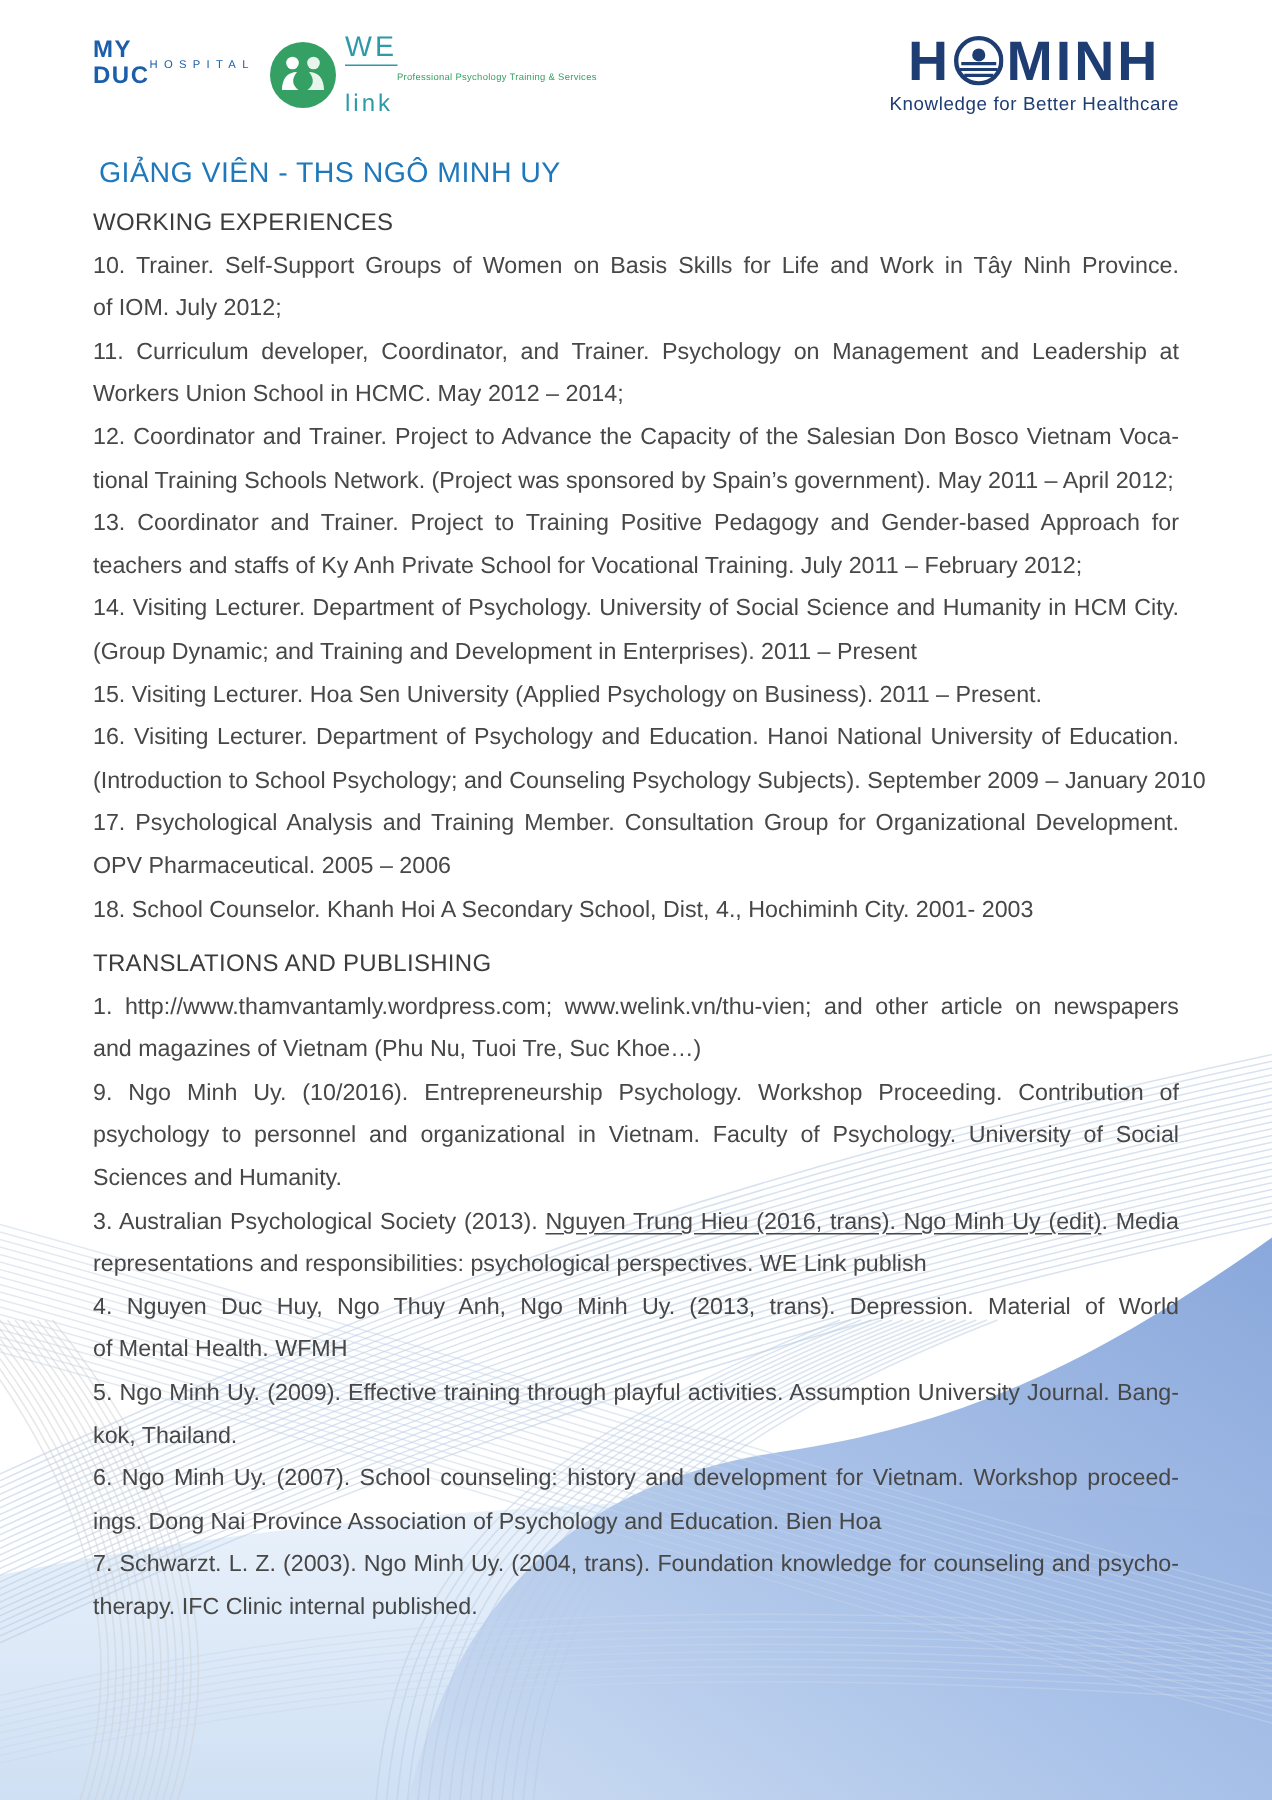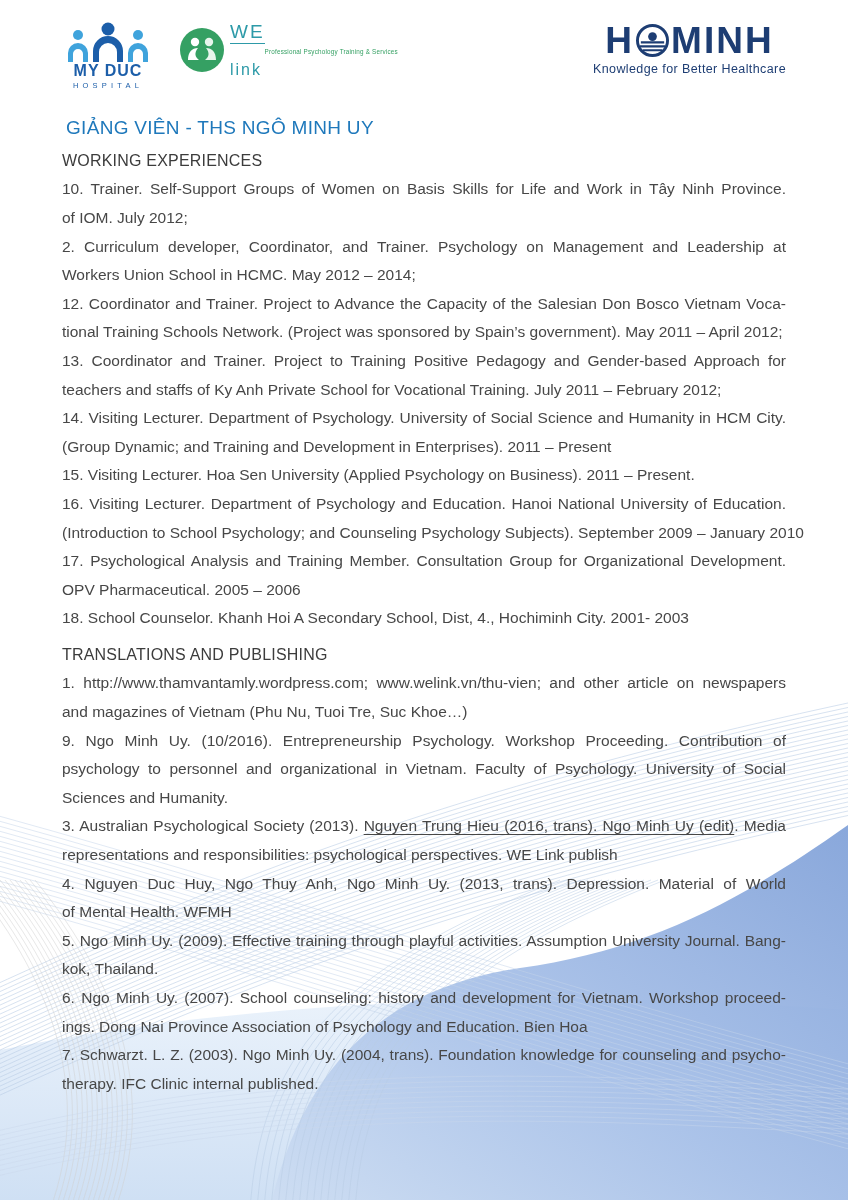--- a/index.html
+++ b/index.html
@@ -14,21 +14,21 @@
     font-family:"Liberation Sans","DejaVu Sans",sans-serif;
     color:var(--body-text);
   }
   
   #bg{position:absolute;inset:0;z-index:0}
   
   .content{position:relative;z-index:1;padding:22px 62px 0 62px}
   .masthead{display:flex;justify-content:space-between;align-items:flex-start}
   .logo-group{display:flex;gap:26px;align-items:flex-start}
   
-  .myduc{display:flex;flex-direction:column;align-items:center;width:92px}
+  .myduc{display:flex;flex-direction:row;align-items:center;width:92px}
   .myduc .name{color:var(--myduc-dark);font-weight:bold;font-size:16px;letter-spacing:1px;line-height:1.05;margin-top:1px}
   .myduc .sub{color:var(--myduc-dark);font-size:7.5px;letter-spacing:4.2px;margin-top:1px}
   
   .welink{display:flex;flex-direction:row;align-items:center;width:112px}
   .welink-top{display:flex;align-items:center;gap:6px}
   .welink-circle{width:44px;height:44px;border-radius:50%;background:var(--welink-green);position:relative;flex:0 0 auto}
   .welink-circle svg{position:absolute;inset:0}
   .welink-words{display:flex;flex-direction:column;line-height:1}
   .welink-we{color:var(--welink-teal);font-size:19px;letter-spacing:2px;font-weight:300}
   .welink-link{color:var(--welink-teal);font-size:16px;letter-spacing:2px;border-top:1px solid var(--welink-teal);padding-top:18px;margin-top:2px}
@@ -208,21 +208,21 @@
 
   <div class="doc-body">
   <section class="section">
     <h2 class="section-heading">WORKING EXPERIENCES</h2>
     <div class="section-items">
           <div class="para">
             <div class="line just">10. Trainer. Self-Support Groups of Women on Basis Skills for Life and Work in Tây Ninh Province. Project</div>
             <div class="line">of IOM. July 2012;</div>
           </div>
           <div class="para">
-            <div class="line just">2. Curriculum developer, Coordinator, and Trainer. Psychology on Management and Leadership at</div>
+            <div class="line just">11. Curriculum developer, Coordinator, and Trainer. Psychology on Management and Leadership at</div>
             <div class="line">Workers Union School in HCMC. May 2012 – 2014;</div>
           </div>
           <div class="para">
             <div class="line just">12. Coordinator and Trainer. Project to Advance the Capacity of the Salesian Don Bosco Vietnam Voca-</div>
             <div class="line">tional Training Schools Network. (Project was sponsored by Spain’s government). May 2011 – April 2012;</div>
           </div>
           <div class="para">
             <div class="line just">13. Coordinator and Trainer. Project to Training Positive Pedagogy and Gender-based Approach for</div>
             <div class="line">teachers and staffs of Ky Anh Private School for Vocational Training. July 2011 – February 2012;</div>
           </div>

